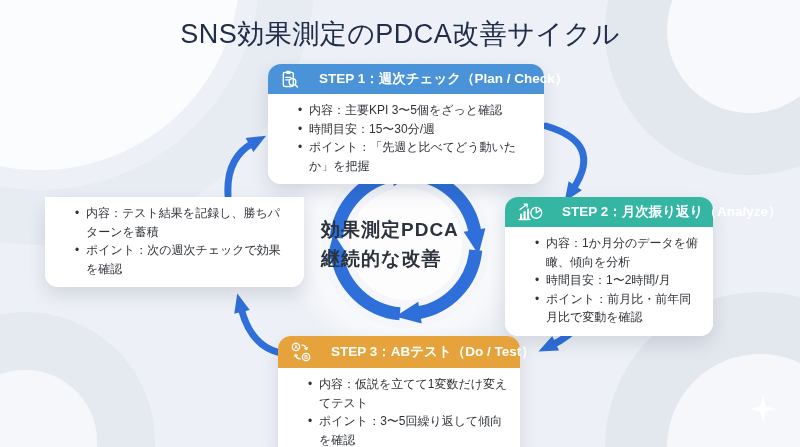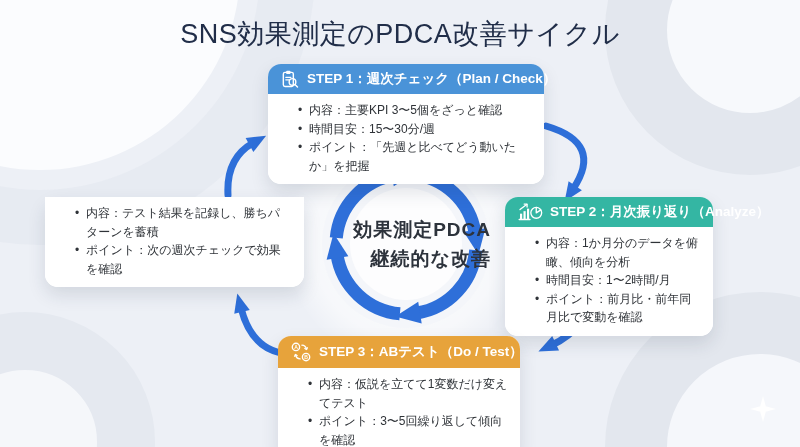--- a/index.html
+++ b/index.html
@@ -34,37 +34,37 @@
   
   .cycle-glow{
     position:absolute; left:286px; top:124px; width:240px; height:240px; border-radius:50%;
     background:radial-gradient(circle, rgba(255,255,255,.95) 0%, rgba(255,255,255,.55) 55%, rgba(255,255,255,0) 72%);
   }
   .cycle-svg{ position:absolute; left:321px; top:159px; }
   .cyc-arc{ fill:none; stroke:var(--arrow_color,#2e6fd9); stroke-width:13; }
   .ah{ fill:var(--arrow_color,#2e6fd9); }
   .center-label{
     position:absolute; left:321px; top:159px; width:170px; height:170px;
-    display:flex; flex-direction:column; align-items:flex-end; justify-content:center;
+    display:flex; flex-direction:column; align-items:flex-start; justify-content:center;
     font-size:19px; font-weight:700; color:#2d333c; line-height:1.55; letter-spacing:1px;
     text-align:center;
   }
 
   
   .connectors{ position:absolute; left:0; top:0; pointer-events:none; }
   .conn{ fill:none; stroke:var(--arrow_color,#2e6fd9); stroke-width:7; stroke-linecap:round; }
 
   
   .card{
     position:absolute; border-radius:13px;
     box-shadow:0 8px 18px rgba(33,46,73,.13);
     background:var(--card_bg,#ffffff);
   }
   .card-header{
-    display:flex; align-items:center; gap:7px;
+    display:flex; align-items:center; gap:19px;
     padding:5px 12px; min-height:29px;
     border-radius:13px 13px 0 0;
     color:#ffffff; font-weight:700; font-size:13.5px; white-space:nowrap;
   }
   .card-header .hicon{ display:flex; flex:0 0 auto; }
   .card-body{
     padding:7px 12px 9px 28px; border-radius:0 0 13px 13px;
     background:var(--card_bg,#ffffff);
   }
   .card-body ul{ list-style:none; }

